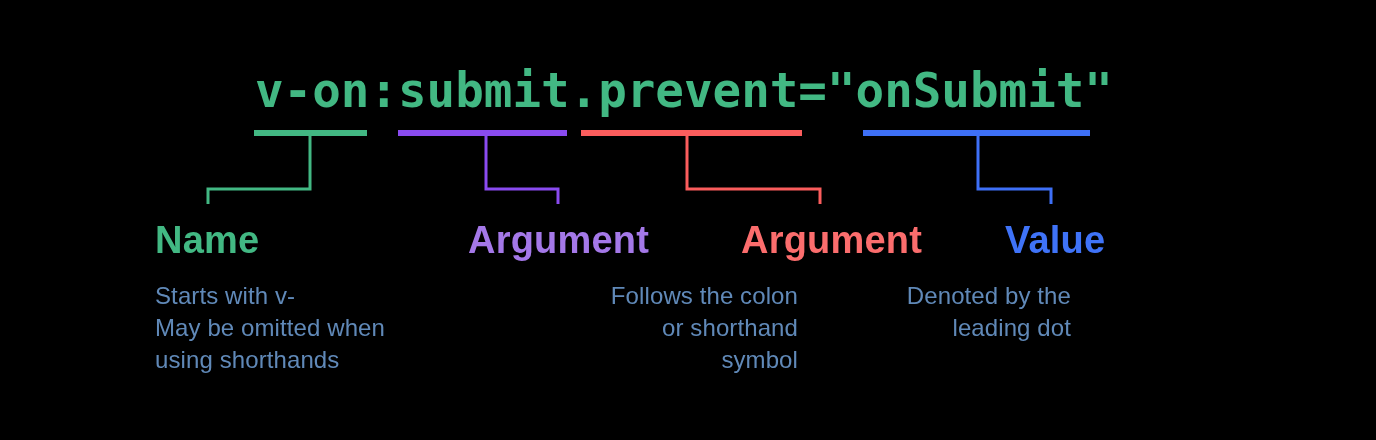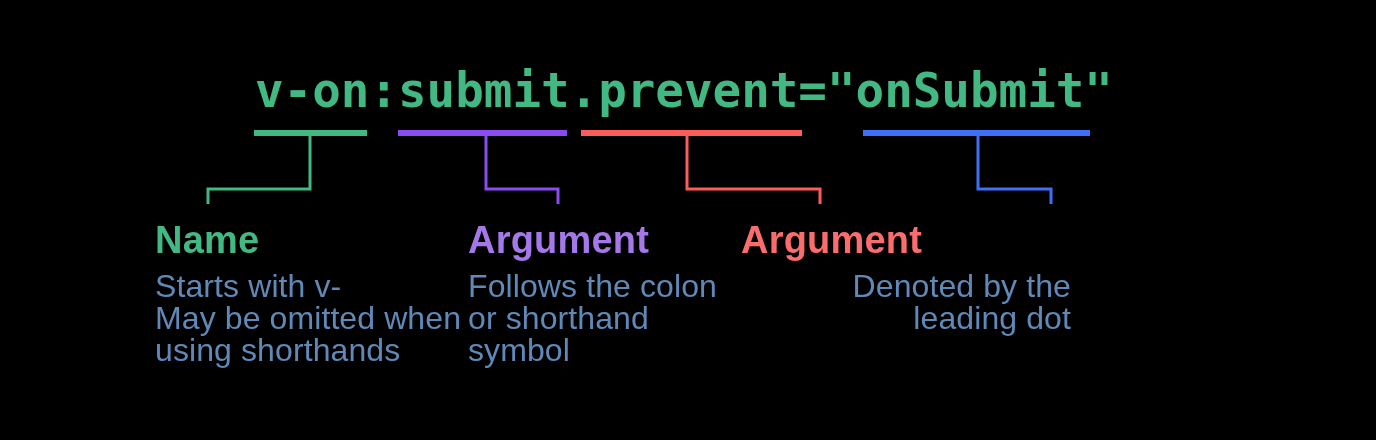--- a/index.html
+++ b/index.html
@@ -38,22 +38,22 @@
     top: 218px;
     width: 330px;
   }
   .section .label {
     font-size: 38px;
     font-weight: bold;
     line-height: 44px;
     letter-spacing: 0.2px;
   }
   .section .desc {
-    margin-top: 8px;
-    font-size: 32px;
+    margin-top: 18px;
+    font-size: 24px;
     line-height: 32px;
     white-space: pre-line;
     letter-spacing: 0.1px;
   }
   .sec-name     { left: 155px; }
   .sec-argument { left: 468px; }
   .sec-modifiers{ left: 741px; }
   .sec-value    { left: 1005px; }
 </style>
 </head>
@@ -77,27 +77,28 @@
 
   <div class="section sec-name">
     <div class="label" style="color: rgb(66, 184, 131);">Name</div>
     <div class="desc" style="color: rgb(96, 137, 184);">Starts with v-
 May be omitted when
 using shorthands</div>
   </div>
 
   <div class="section sec-argument">
     <div class="label" style="color: rgb(164, 120, 232);">Argument</div>
-    <div class="desc" style="color: rgb(96, 137, 184);">Follows the colon
+    <div class="desc" style="color: rgb(96, 137, 184); text-align: right;">Follows the colon
 or shorthand
 symbol</div>
   </div>
 
   <div class="section sec-modifiers">
     <div class="label" style="color: rgb(251, 109, 109);">Argument</div>
     <div class="desc" style="color: rgb(96, 137, 184); text-align: right;">Denoted by the
 leading dot</div>
   </div>
 
   <div class="section sec-value">
+    <div class="label" style="color: rgb(63, 115, 248);">Value</div>
   </div>
 
 </div>
 
 </body></html>

